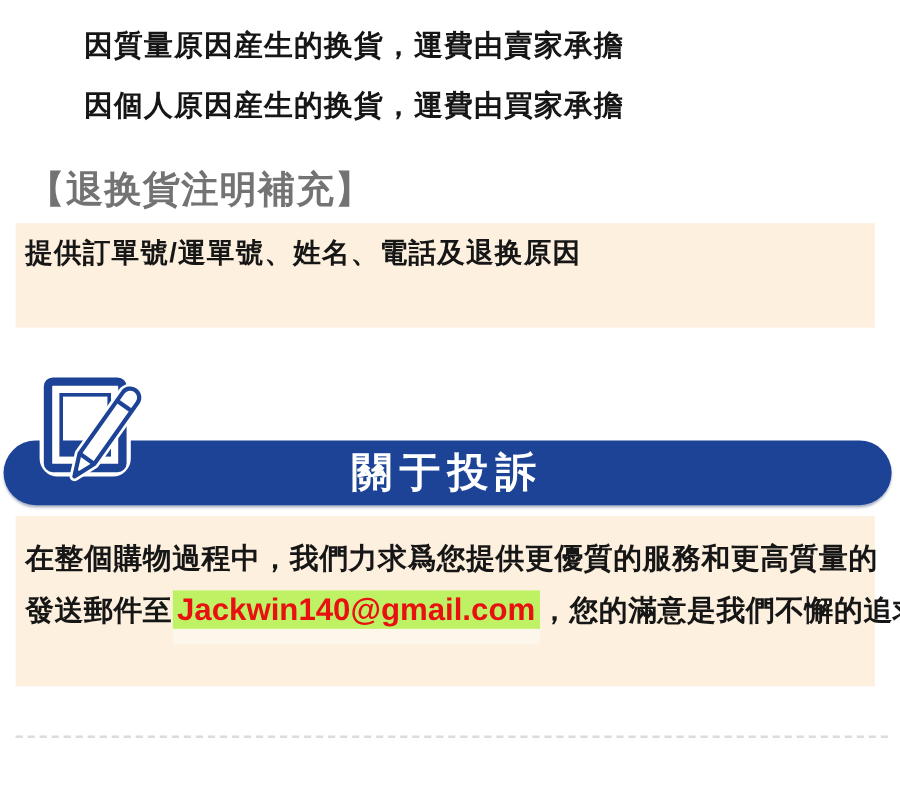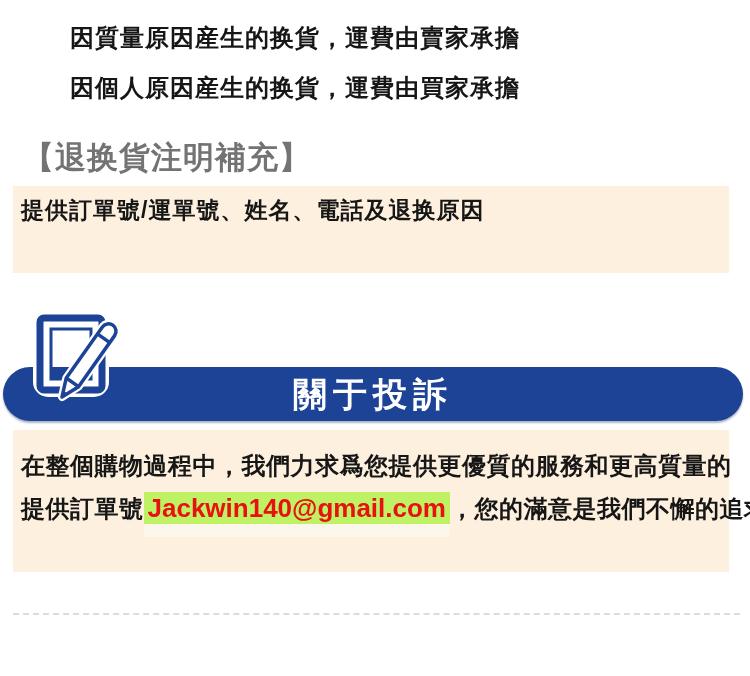--- a/index.html
+++ b/index.html
@@ -150,18 +150,18 @@
       <path d="M0 0 L6 -2.8 L6 2.8 Z" fill="#1d4396"></path>
     </g>
   </svg>
 
   <div class="abs banner">
     <div class="banner-title">關于投訴</div>
   </div>
 
   <div class="abs panel complaint">
     <div class="cline">在整個購物過程中，我們力求爲您提供更優質的服務和更高質量的</div>
-    <div class="cline"><span>提供訂單號</span><span class="email">Jackwin140@gmail.com</span><span>，您的滿意是我們不懈的追求。</span></div>
+    <div class="cline"><span>發送郵件至</span><span class="email">Jackwin140@gmail.com</span><span>，您的滿意是我們不懈的追求。</span></div>
   </div>
 
   <div class="abs divider"></div>
 
 </div>
 
 </body></html>

